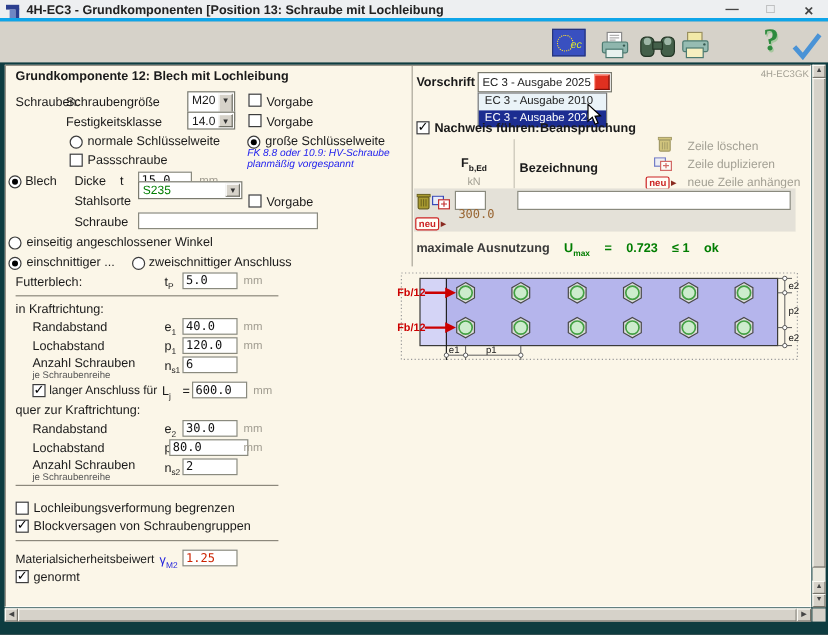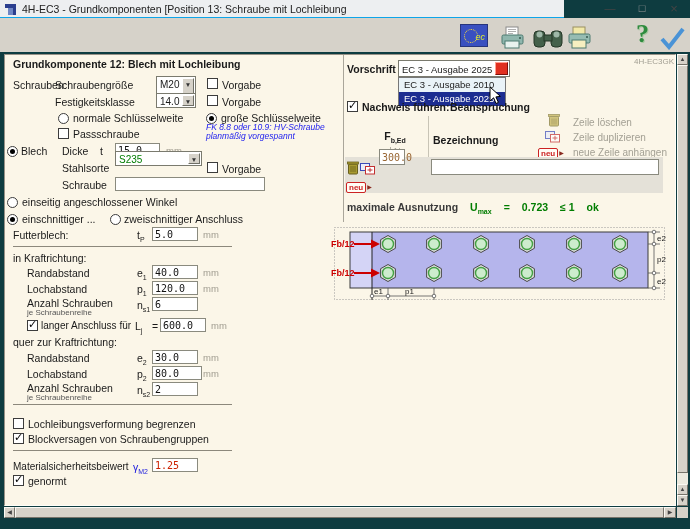--- a/index.html
+++ b/index.html
@@ -1,19 +1,19 @@
 <!DOCTYPE html>
 <html><head>
 <meta charset="utf-8">
 <style>
   html,body{margin:0;padding:0;background:#6a6a6a;}
   .win{position:relative;width:690px;height:529px;background:#0e3c40;overflow:hidden;
        font-family:"Liberation Sans","DejaVu Sans",sans-serif;font-size:10.5px;color:#1a1a1a;}
   .abs{position:absolute;}
-  .titlebar{left:0;top:0;width:564px;height:18px;background:#edeff1;border-bottom:1px solid #0ea5e9;box-sizing:border-box;}
+  .titlebar{left:0;top:0;width:690px;height:18px;background:#edeff1;border-bottom:3px solid #0ea5e9;box-sizing:border-box;font-weight:bold;}
   .title{left:22px;top:3px;font-size:10.5px;color:#222;white-space:nowrap;}
   .wbtn{top:1px;width:24px;height:15px;text-align:center;font-size:11px;color:#444;line-height:15px;cursor:default;}
   .toolbar{left:0;top:18px;width:690px;height:34px;background:#d6d2c9;}
   .content{left:4px;top:54px;width:672px;height:452px;background:#fbf6e8;
            border:1px solid;border-color:#979287 #fffef8 #fffef8 #979287;box-sizing:border-box;}
   .t{white-space:nowrap;}
   .b{font-weight:bold;}
   .sm{font-size:8px;white-space:nowrap;}
   .unit{color:#a09c90;font-size:9.5px;}
   .blue{color:#2222dd;}
@@ -203,21 +203,21 @@
 
   <span class="abs t" style="left:13px;top:336px">quer zur Kraftrichtung:</span>
 
   <span class="abs t" style="left:27px;top:352px">Randabstand</span>
   <span class="abs t" style="left:137px;top:352px"><span>e</span><sub>2</sub></span>
   <span class="abs input" style="left:152px;top:350px;width:46px">30.0</span>
   <span class="abs unit" style="left:203px;top:352px">mm</span>
 
   <span class="abs t" style="left:27px;top:368px">Lochabstand</span>
   <span class="abs t" style="left:137px;top:368px"><span>p</span><sub>2</sub></span>
-  <span class="abs input" style="left:152px;top:366px;width:50px">80.0</span>
+  <span class="abs input" style="left:141px;top:366px;width:66px">80.0</span>
   <span class="abs unit" style="left:203px;top:368px">mm</span>
 
   <span class="abs t" style="left:27px;top:382px">Anzahl Schrauben</span>
   <span class="abs sm" style="left:27px;top:393px;color:#555">je Schraubenreihe</span>
   <span class="abs t" style="left:137px;top:384px"><span>n</span><sub>s2</sub></span>
   <span class="abs input" style="left:152px;top:382px;width:46px">2</span>
 
   <div class="abs hr" style="left:13px;top:404px;width:219px"></div>
 
   <span class="abs cb" style="left:13px;top:418px"></span>
@@ -282,21 +282,21 @@
   <svg class="abs" style="left:347px;top:160px" width="12" height="15">
     <rect x="1.5" y="4" width="9" height="10" rx="1" fill="#a89a30" stroke="#685f1c"></rect>
     <rect x="0.5" y="2" width="11" height="2" fill="#a89a30" stroke="#685f1c" stroke-width=".8"></rect>
     <path d="M4 6v6M6 6v6M8 6v6" stroke="#685f1c" stroke-width=".8" fill="none"></path>
   </svg>
   <svg class="abs" style="left:360px;top:163px" width="16" height="12">
     <rect x="0.5" y="0.5" width="9" height="7" fill="#e8ecf8" stroke="#3a4ab8"></rect>
     <rect x="5.5" y="3.5" width="9" height="7.5" fill="#fff" stroke="#c23030"></rect>
     <path d="M7.5 7h5M10 4.8v4.4" stroke="#c23030" fill="none"></path>
   </svg>
-  <span class="abs input brown" style="left:379px;top:149px;width:26px;height:16px;padding-top:2px">300.0</span>
+  <span class="abs input brown" style="left:379px;top:159px;width:26px;height:16px;padding-top:14px">300.0</span>
   <span class="abs field" style="left:431px;top:159px;width:228px;height:16px"></span>
   <span class="abs" style="left:346px;top:180px"><span class="neubox">neu</span><span class="neuarrow">▶</span></span>
 
   <div class="abs flex" style="left:347px;top:201px;gap:12px">
     <span class="t b" style="color:#3a3a3a">maximale Ausnutzung</span>
     <span class="t b green"><span>U</span><sub>max</sub></span>
     <span class="t b green">=</span>
     <span class="t b green">0.723</span>
     <span class="t b green">≤ 1</span>
     <span class="t b green">ok</span>

